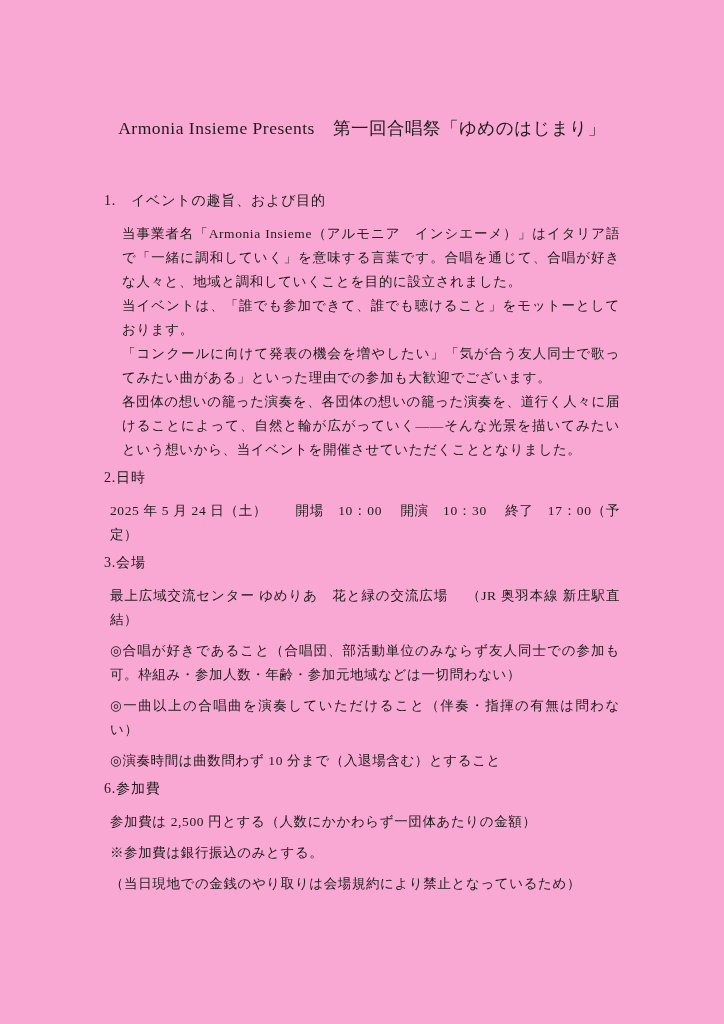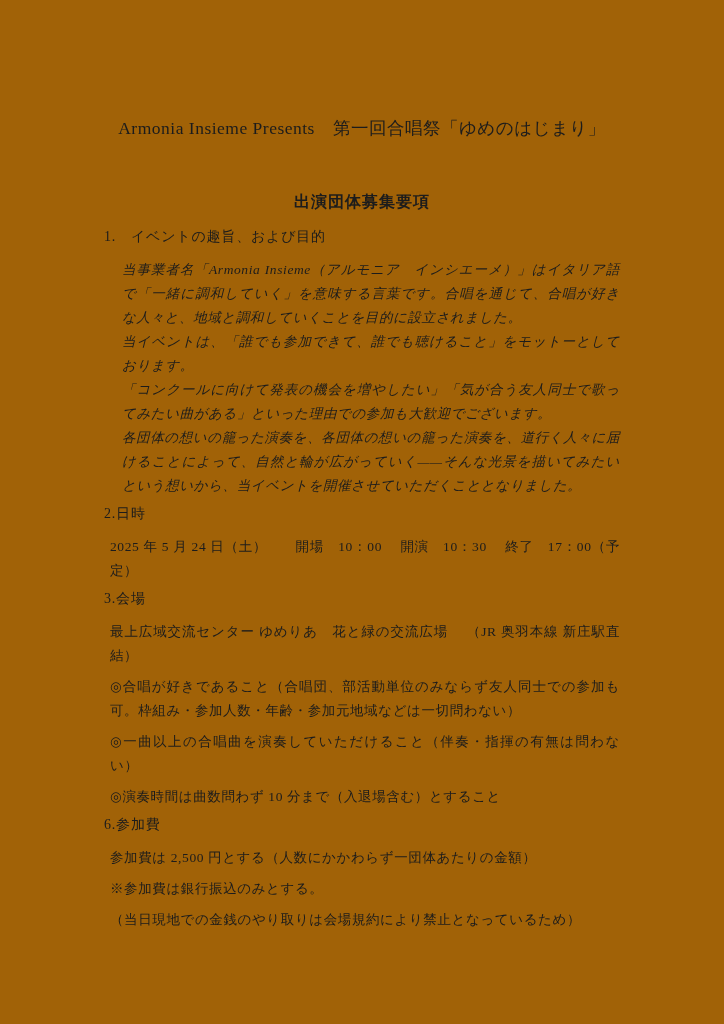--- a/index.html
+++ b/index.html
@@ -5,21 +5,21 @@
   html, body {
     margin: 0;
     padding: 0;
     background: #ffffff;
   }
   .page {
     position: relative;
     width: 724px;
     height: 1024px;
     margin: 0 auto;
-    background: #a16207;
+    background: #f9a8d4;
     box-sizing: border-box;
     padding: 116px 104px 0 104px;
     font-family: "Liberation Serif", "DejaVu Serif", serif;
     color: #1c1c1c;
     overflow: hidden;
   }
   .doc-title {
     font-size: 17.5px;
     font-weight: normal;
     text-align: center;
@@ -41,33 +41,32 @@
   }
   .body-text {
     font-size: 13.5px;
     line-height: 24px;
     letter-spacing: 0.6px;
     margin: 0 0 7px 0;
     text-align: justify;
   }
   .indent-lg { margin-left: 18px; }
   .indent-sm { margin-left: 6px; }
-  .sec1-para { margin-bottom: 0; font-style: italic; }
+  .sec1-para { margin-bottom: 0; }
   .underline {
     text-underline-offset: 3px;
   }
 </style>
 </head>
 <body>
 
 <div class="page">
 
   <h1 class="doc-title">Armonia Insieme Presents　第一回合唱祭「ゆめのはじまり」</h1>
 
-  <h2 class="doc-subtitle">出演団体募集要項</h2>
 
   <section>
     <h3 class="sec-heading">1.　イベントの趣旨、および目的</h3>
     <p class="body-text indent-lg sec1-para">当事業者名「Armonia Insieme（アルモニア　インシエーメ）」はイタリア語で「一緒に調和していく」を意味する言葉です。合唱を通じて、合唱が好きな人々と、地域と調和していくことを目的に設立されました。</p>
     <p class="body-text indent-lg sec1-para">当イベントは、「誰でも参加できて、誰でも聴けること」をモットーとしております。</p>
     <p class="body-text indent-lg sec1-para">「コンクールに向けて発表の機会を増やしたい」「気が合う友人同士で歌ってみたい曲がある」といった理由での参加も大歓迎でございます。</p>
     <p class="body-text indent-lg sec1-para">各団体の想いの籠った演奏を、各団体の想いの籠った演奏を、道行く人々に届けることによって、自然と輪が広がっていく——そんな光景を描いてみたいという想いから、当イベントを開催させていただくこととなりました。</p>
   </section>
 
   <section>

